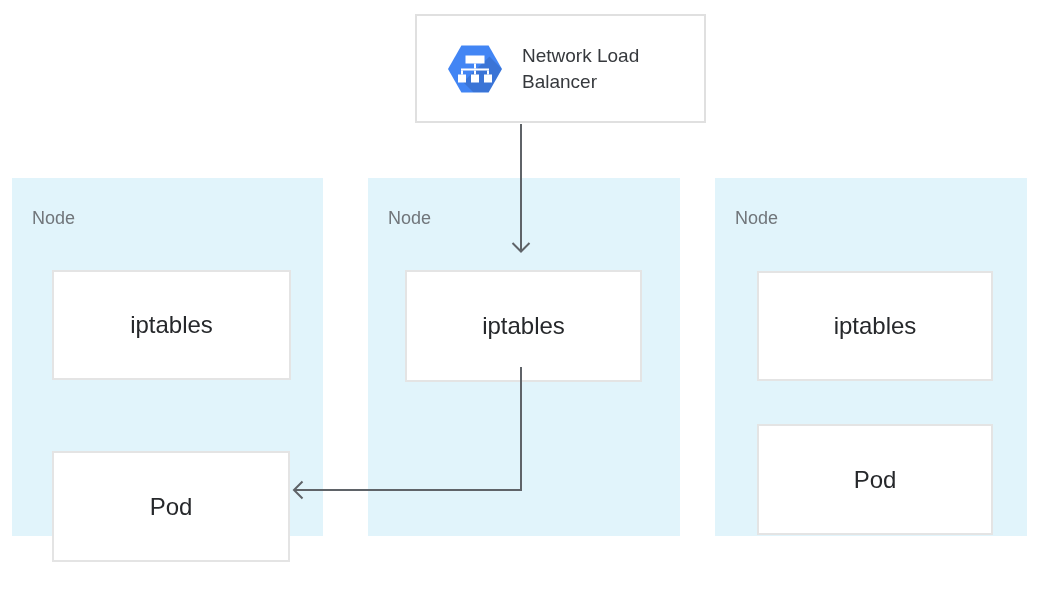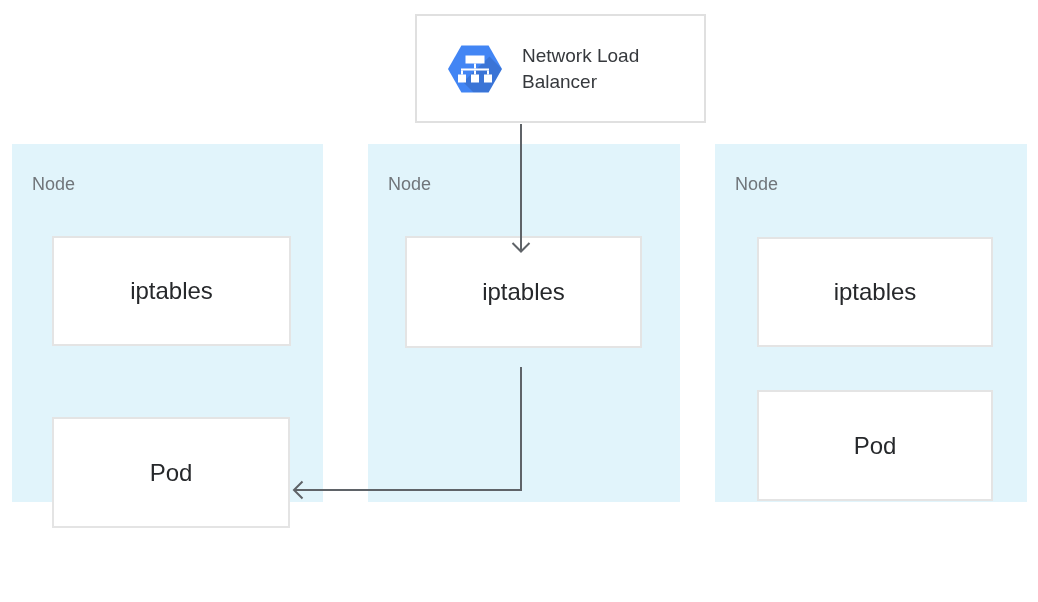--- a/index.html
+++ b/index.html
@@ -35,21 +35,21 @@
     margin-left: 20px;
     width: 160px;
     font-size: 19px;
     line-height: 26px;
     color: #36393d;
   }
 
   
   .node {
     position: absolute;
-    top: 144px;
+    top: 178px;
     height: 358px;
     background: #e1f4fb;
   }
   .node-1 { left: 12px;  width: 311px; }
   .node-2 { left: 368px; width: 312px; }
   .node-3 { left: 715px; width: 312px; }
 
   .node-label {
     position: absolute;
     left: 20px; top: 30px;

